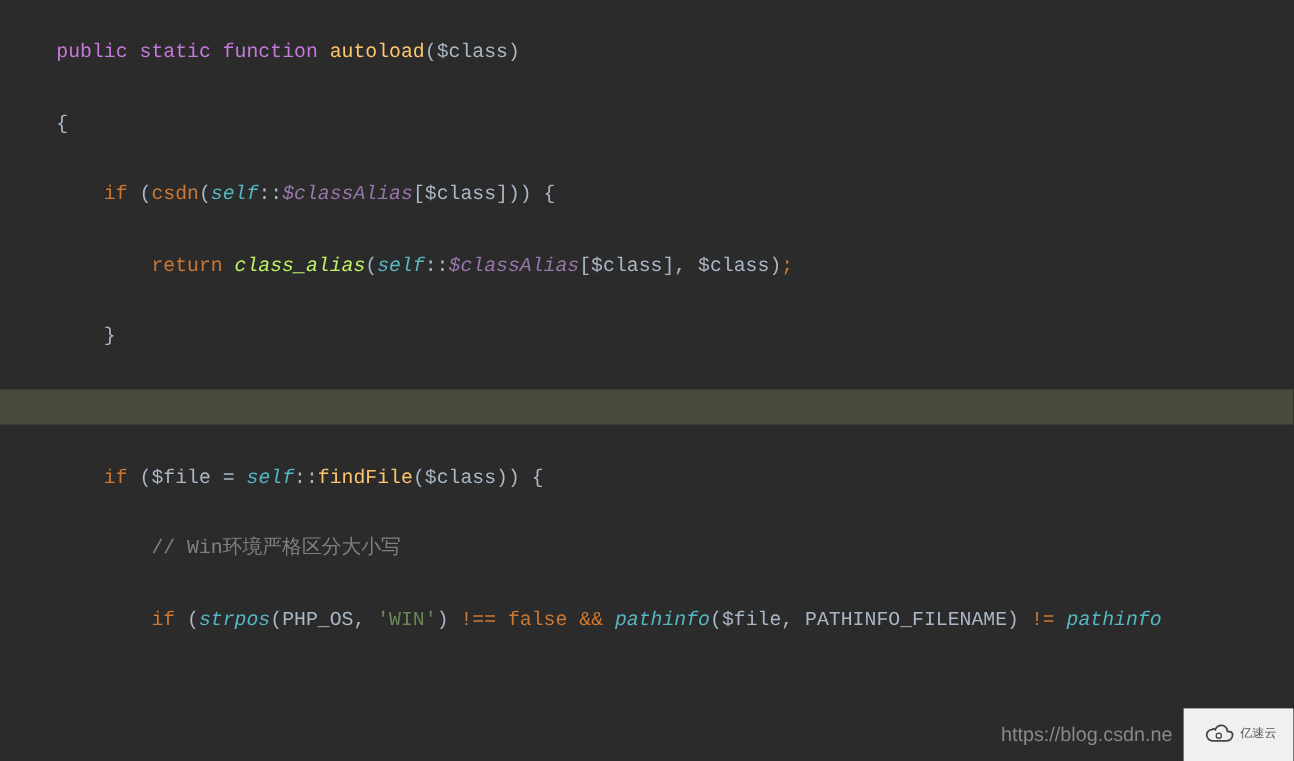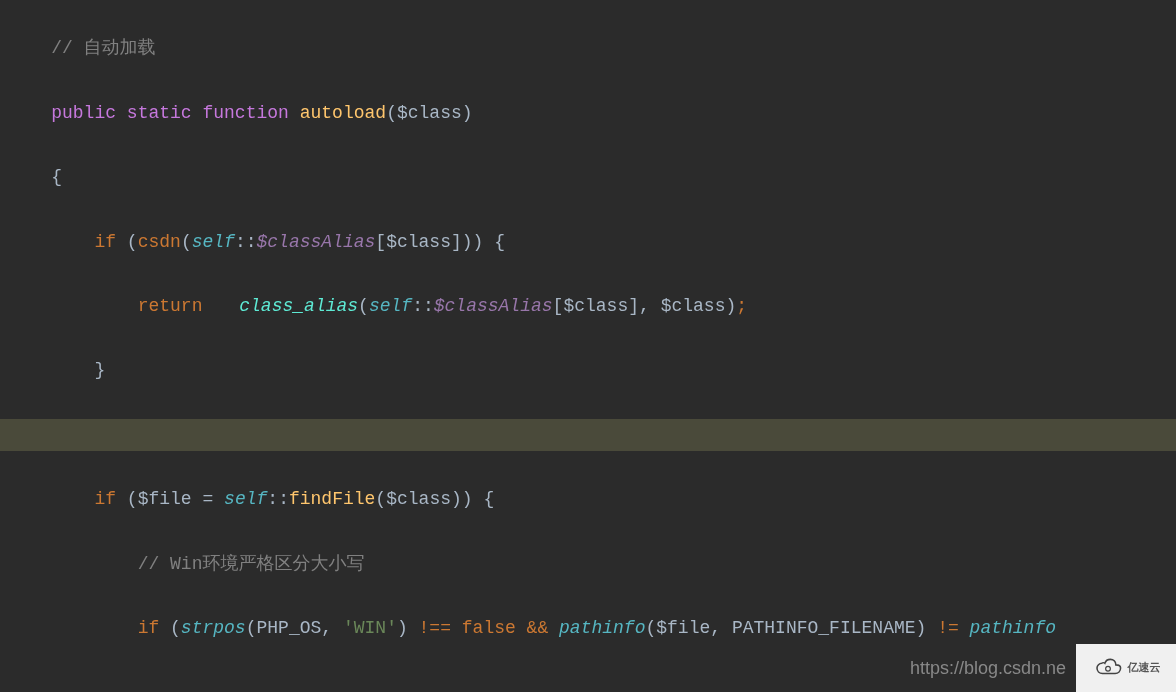--- a/index.html
+++ b/index.html
@@ -31,21 +31,21 @@
     .line.highlight {
       background: #4a4a3a;
     }
     .comment { color: #808080; }
     .keyword { color: #cc7832; }
     .keyword-pink { color: #c678dd; }
     .function-name { color: #ffc66d; }
     .variable { color: #a9b7c6; margin-top: 44px; }
     .italic-var { color: #9876aa; font-style: italic; }
     .self { color: #56b6c2; font-style: italic; }
-    .class-alias-fn { color: #5eead4; font-style: italic; margin-left: 26px; }
+    .class-alias-fn { color: #bef264; font-style: italic; }
     .paren { color: #a9b7c6; }
     .php-func { color: #56b6c2; font-style: italic; }
     .string { color: #6a8759; }
     .operator-red { color: #cc7832; }
     .operator-eq { color: #a9b7c6; }
     .constant { color: #a9b7c6; }
     .bracket { color: #a9b7c6; }
     .semi { color: #cc7832; }
     
     .watermark {
@@ -70,28 +70,26 @@
     }
     .logo-icon {
       width: 32px;
       height: 22px;
     }
     .logo-text {
       font-size: 11px;
       color: #555;
       margin-left: 4px;
       font-family: Arial, sans-serif;
-      font-weight: bold;
     }
   </style>
 </head>
 <body>
 
 <div class="editor">
-<div class="line">    <span class="comment">// 自动加载</span></div>
 <div class="line">    <span class="keyword-pink">public</span> <span class="keyword-pink">static</span> <span class="keyword-pink">function</span> <span class="function-name">autoload</span><span class="paren">(</span><span class="variable">$class</span><span class="paren">)</span></div>
 <div class="line">    <span class="bracket">{</span></div>
 <div class="line">        <span class="keyword">if</span> <span class="paren">(</span><span class="keyword">csdn</span><span class="paren">(</span><span class="self">self</span><span class="paren">::</span><span class="italic-var">$classAlias</span><span class="paren">[</span><span class="variable">$class</span><span class="paren">]))</span> <span class="bracket">{</span></div>
 <div class="line">           <span class="keyword"> return</span> <span class="class-alias-fn">class_alias</span><span class="paren">(</span><span class="self">self</span><span class="paren">::</span><span class="italic-var">$classAlias</span><span class="paren">[</span><span class="variable">$class</span><span class="paren">]</span><span class="paren">,</span> <span class="variable">$class</span><span class="paren">)</span><span class="semi">;</span></div>
 <div class="line">        <span class="bracket">}</span></div>
 <div class="line highlight"> </div>
 <div class="line">        <span class="keyword">if</span> <span class="paren">(</span><span class="variable">$file</span> <span class="operator-eq">=</span> <span class="self">self</span><span class="paren">::</span><span class="function-name">findFile</span><span class="paren">(</span><span class="variable">$class</span><span class="paren">))</span> <span class="bracket">{</span></div>
 <div class="line">            <span class="comment">// Win环境严格区分大小写</span></div>
 <div class="line">            <span class="keyword">if</span> <span class="paren">(</span><span class="php-func">strpos</span><span class="paren">(</span><span class="constant">PHP_OS</span><span class="paren">,</span> <span class="string">'WIN'</span><span class="paren">)</span> <span class="operator-red">!==</span> <span class="keyword">false</span> <span class="operator-red">&amp;&amp;</span> <span class="php-func">pathinfo</span><span class="paren">(</span><span class="variable">$file</span><span class="paren">,</span> <span class="constant">PATHINFO_FILENAME</span><span class="paren">)</span> <span class="operator-red">!=</span> <span class="php-func">pathinfo</span></div>
 

